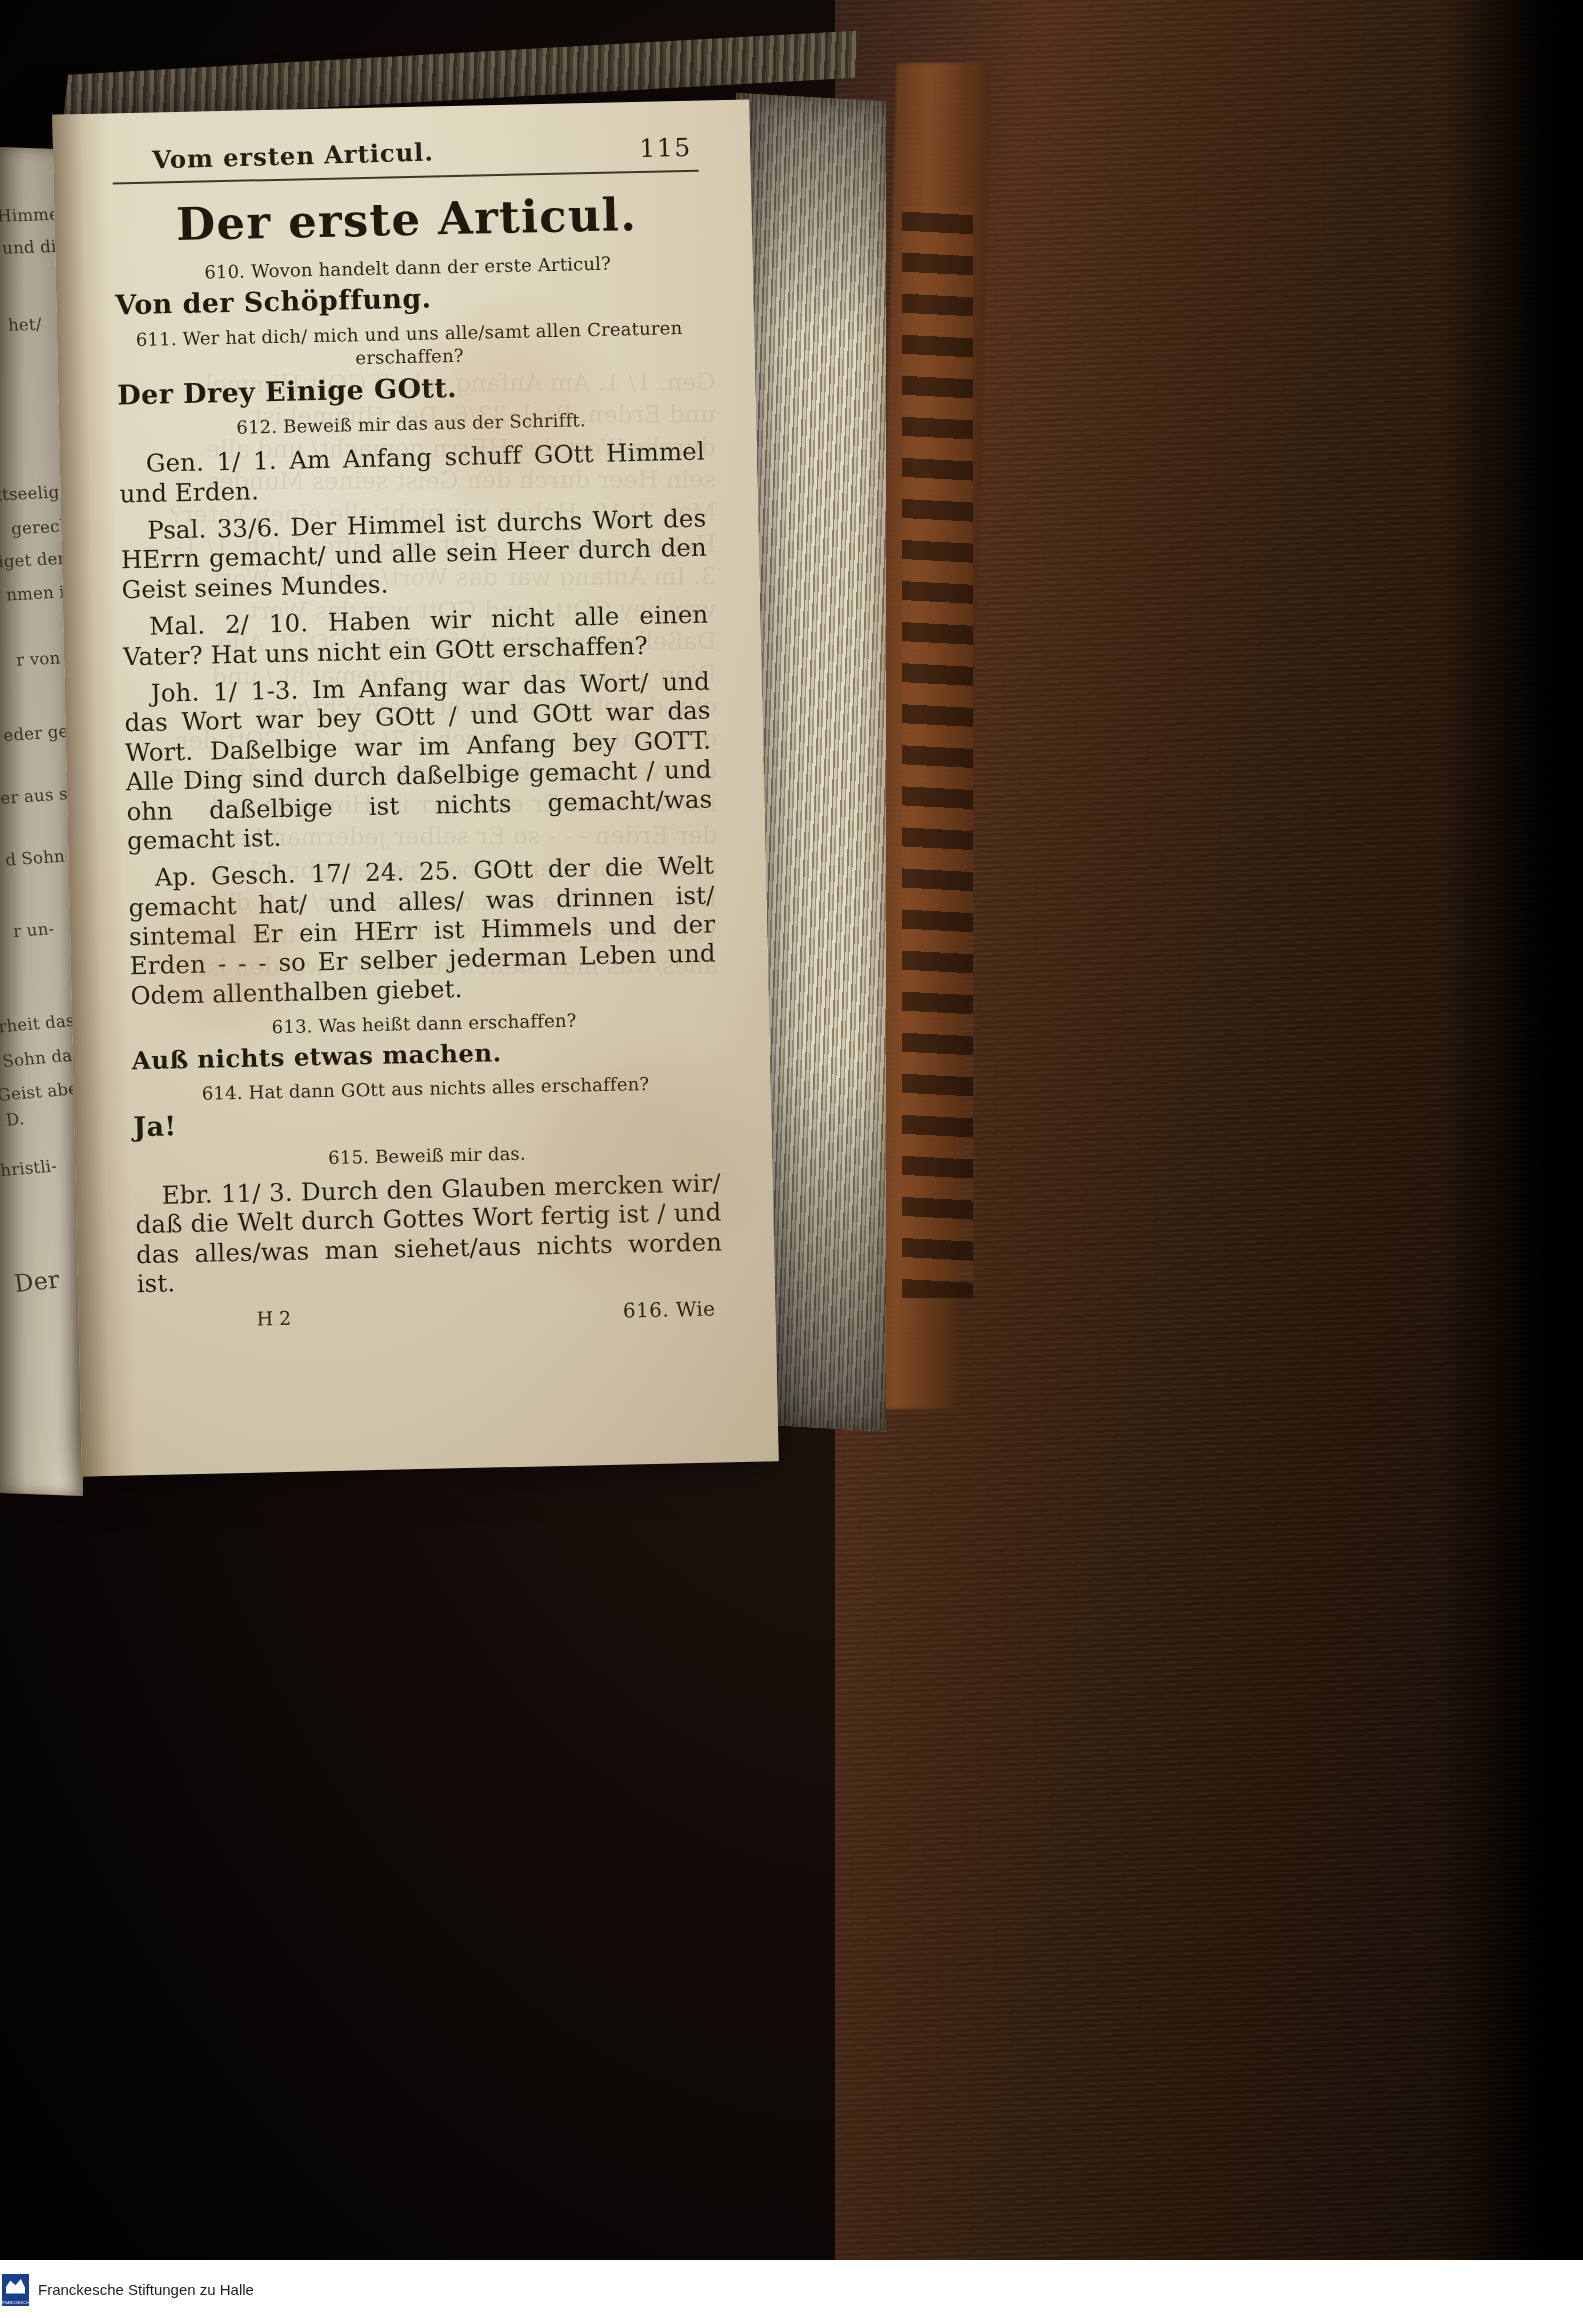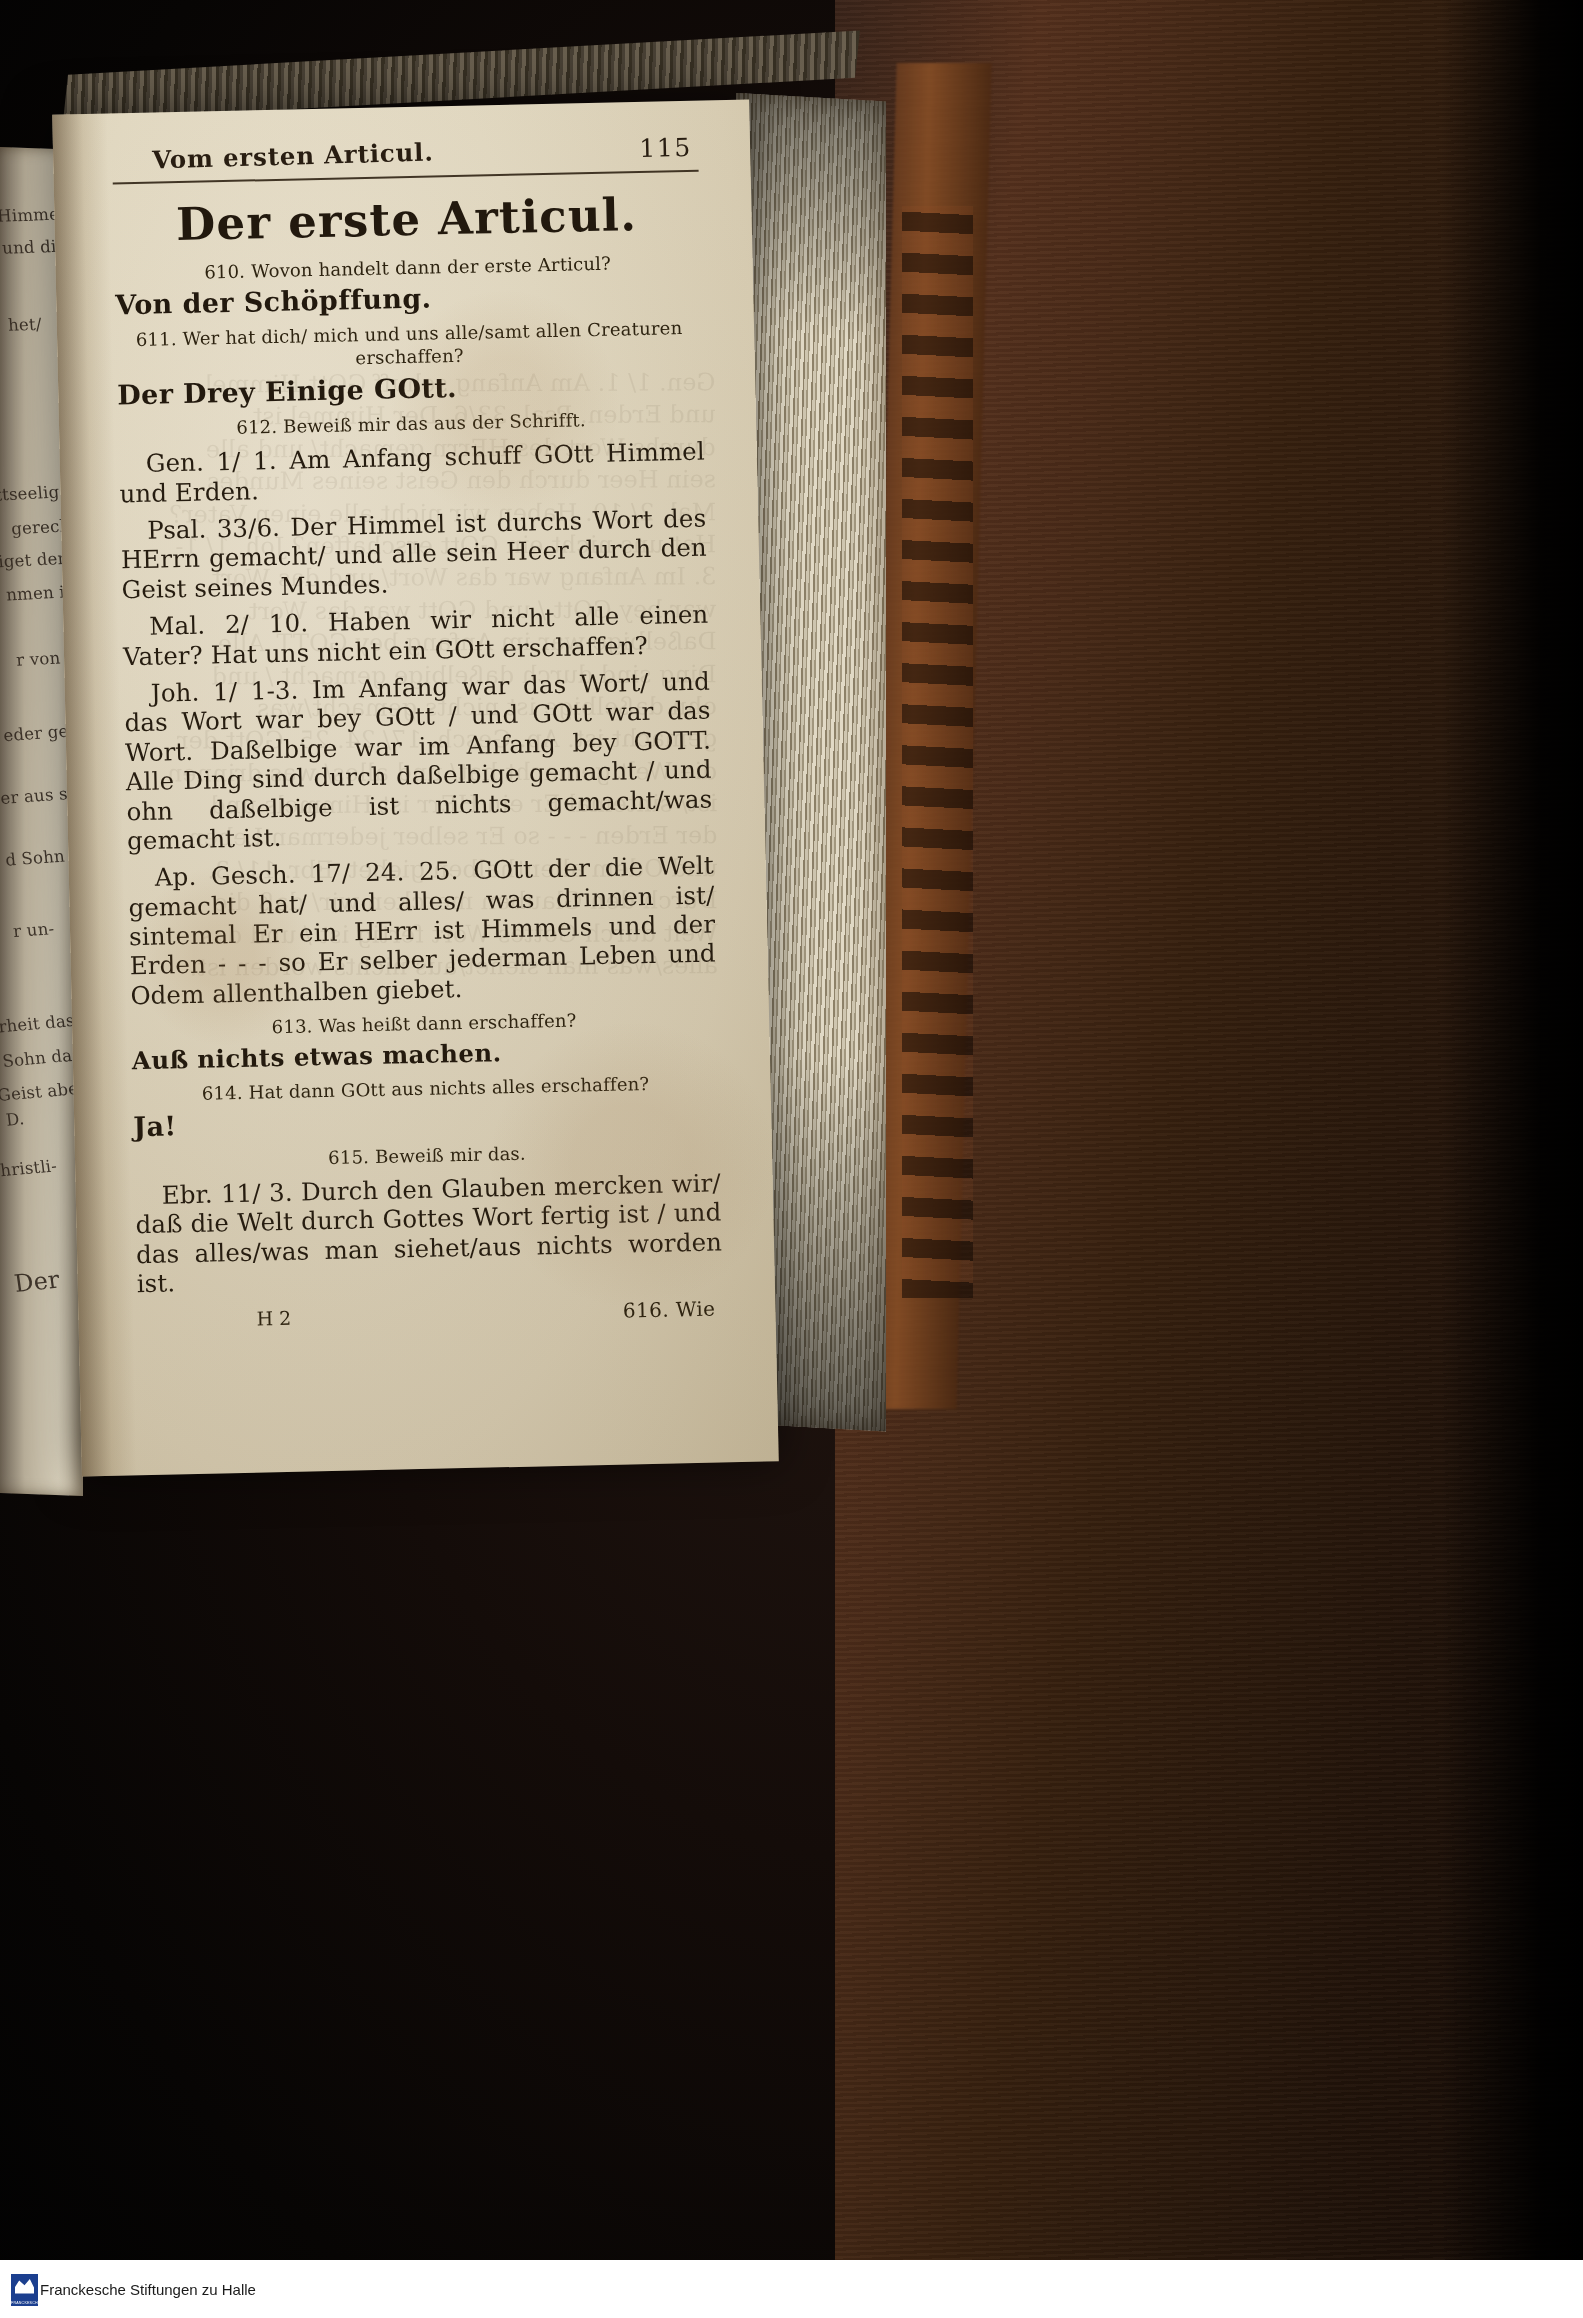--- a/index.html
+++ b/index.html
@@ -239,22 +239,22 @@
   .warp > * { transform-origin: left center; }
 
   
   .footer-bar {
     position: absolute;
     left: 0; bottom: 0;
     width: 1583px; height: 59px;
     background: #ffffff;
     display: flex;
     align-items: center;
-    gap: 2px;
-    padding-left: 11px;
+    gap: 9px;
+    padding-left: 2px;
     box-sizing: border-box;
   }
   .footer-logo {
     width: 27px; height: 32px;
     background: #1b3f8f;
     position: relative;
     flex: 0 0 auto;
   }
   .footer-logo::before {
     content: "";

